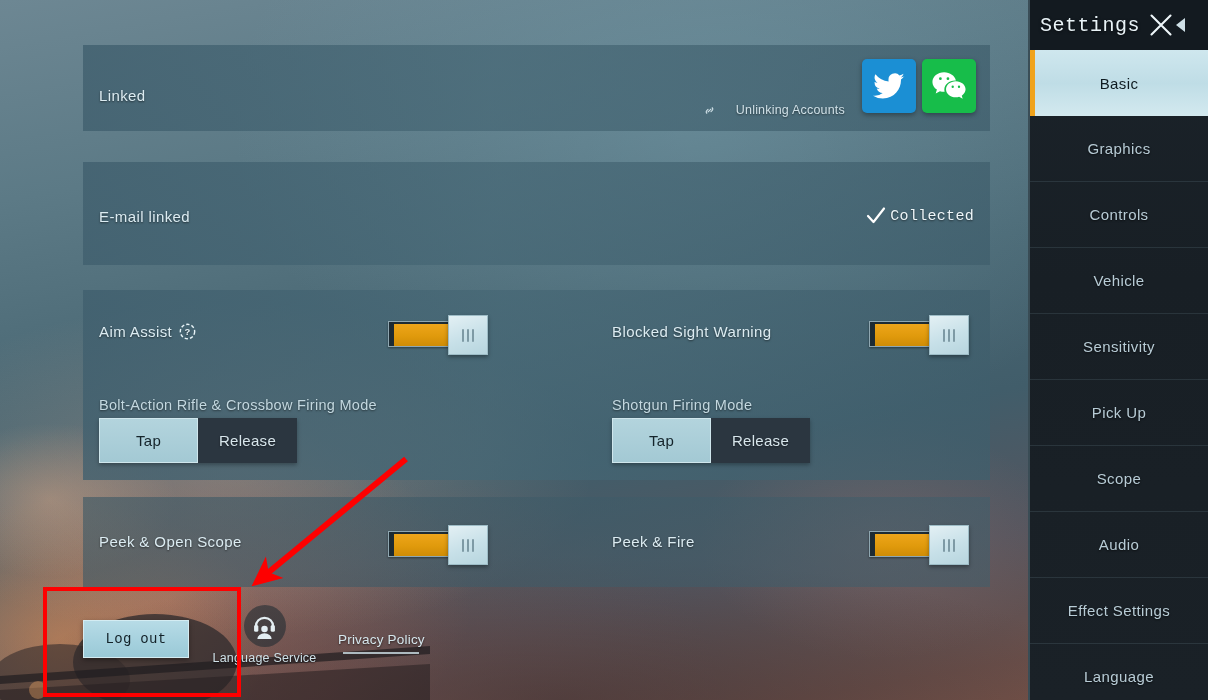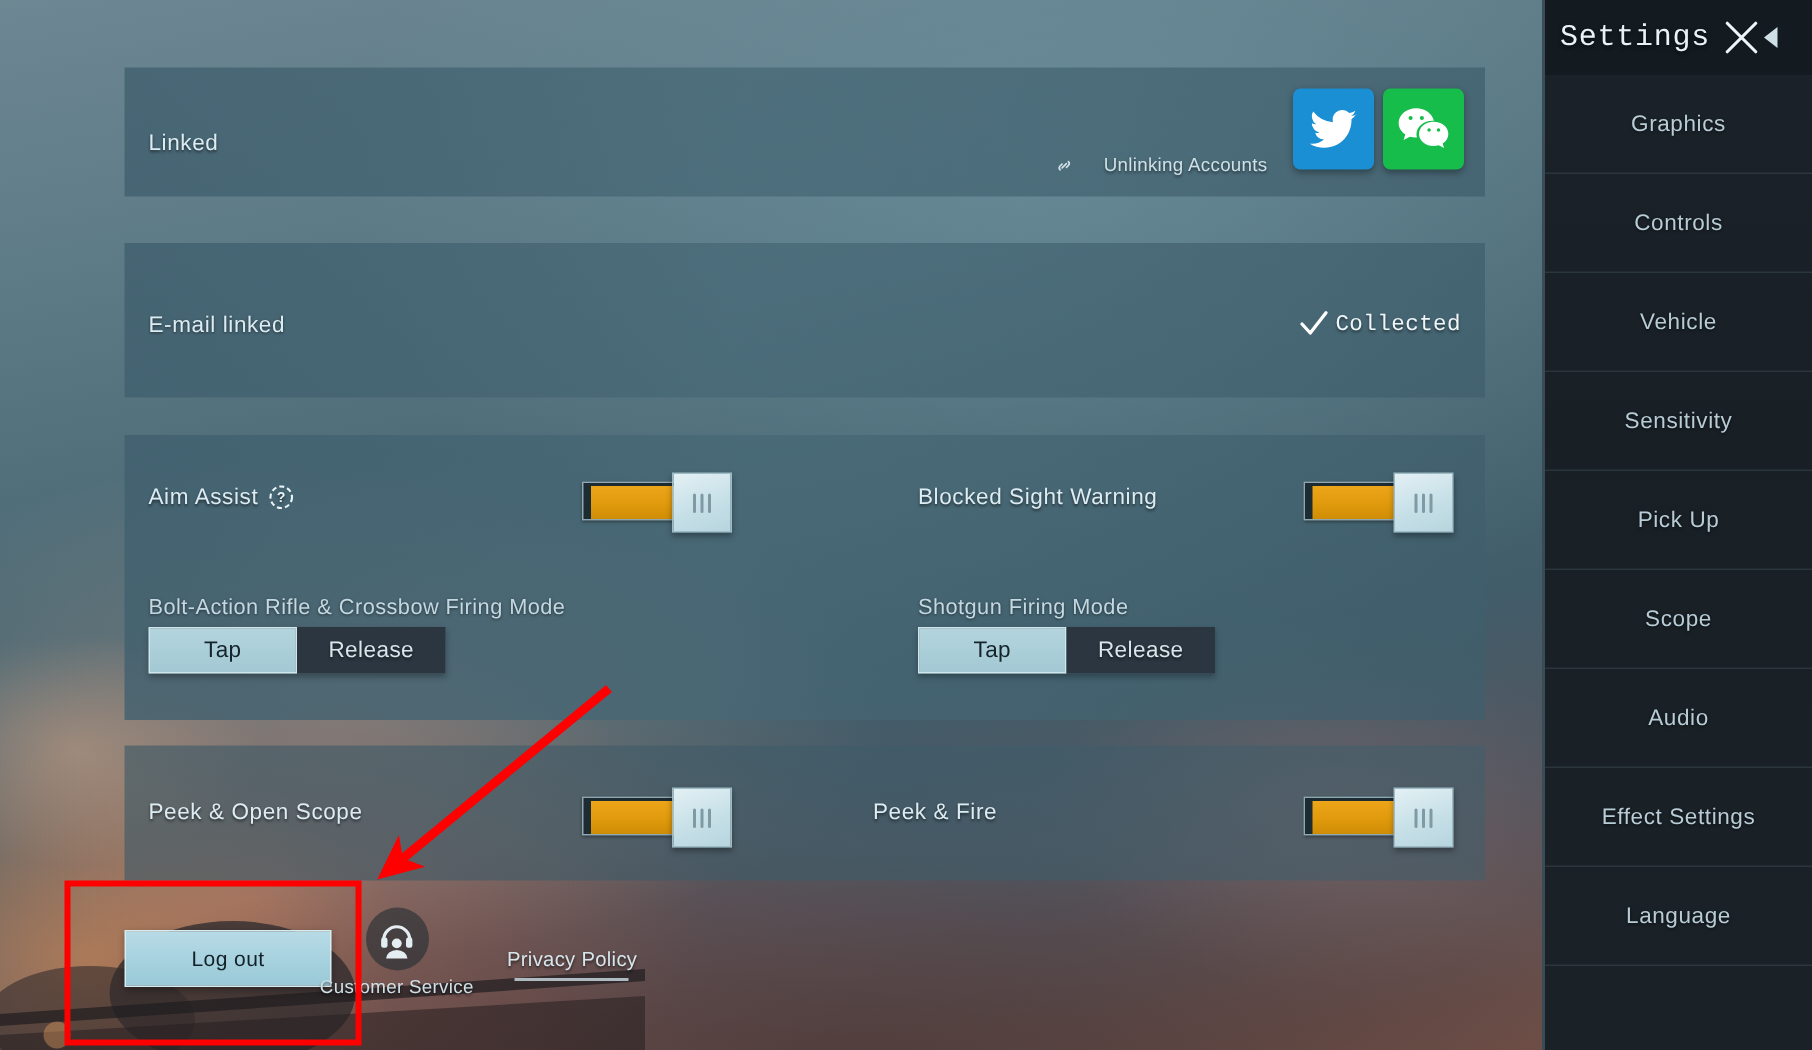--- a/index.html
+++ b/index.html
@@ -122,45 +122,46 @@
     display: block; width: 2px; height: 13px;
     background: #7e9aa5; border-radius: 1px;
   }
 
   
   .seg {
     position: absolute; display: flex;
     box-shadow: 0 2px 4px rgba(0,0,0,.3);
   }
   .seg .opt {
-    width: 99px; height: 31px;
+    width: 99px; height: 45px;
     display: flex; align-items: center; justify-content: center;
     font-size: 15px; letter-spacing: .3px;
   }
   .seg .opt.on {
     background: linear-gradient(180deg, #b3d4dd 0%, #a3c9d4 100%);
     color: #15242b;
     text-shadow: none;
     border: 1px solid #cfe6ec;
   }
   .seg .opt.off {
     background: #2b3640;
     color: #d8e6ec;
     text-shadow: 0 1px 2px rgba(0,0,0,.5);
   }
 
   
   #logout-btn {
     position: absolute; left: 83px; top: 620px;
-    width: 138px; height: 38px;
+    width: 106px; height: 38px;
     background: linear-gradient(180deg, #b7dbe6 0%, #a6d1de 55%, #9ac9d7 100%);
     border: 1px solid #d4ecf2;
     display: flex; align-items: center; justify-content: center;
     font-size: 14px; color: #132229; letter-spacing: .3px;
     box-shadow: 0 2px 5px rgba(0,0,0,.35);
+    font-family: Liberation Mono, monospace;
   }
   #cs-wrap {
     position: absolute; left: 212px; top: 605px;
     width: 105px; display: flex; flex-direction: column; align-items: center;
   }
   #cs-icon {
     width: 42px; height: 42px; border-radius: 50%;
     background: rgba(25,40,48,.55);
     display: flex; align-items: center; justify-content: center;
   }
@@ -338,21 +339,21 @@
       <div class="track">
           <div class="fill"></div>
         </div>
       <div class="knob">
           <i></i>
           <i></i>
           <i></i>
         </div>
     </div>
 
-    <div class="row-label" style="left:499px; top:36px;">Peek &amp; Fire</div>
+    <div class="row-label" style="left:529px; top:36px;">Peek &amp; Fire</div>
     <div class="toggle" style="left:786px; top:28px;">
       <div class="track">
           <div class="fill"></div>
         </div>
       <div class="knob">
           <i></i>
           <i></i>
           <i></i>
         </div>
     </div>
@@ -364,41 +365,44 @@
 <div id="cs-wrap">
   <div id="cs-icon">
     <svg width="27" height="27" viewBox="0 0 28 28">
       <path d="M5 14 a9 9 0 0 1 18 0" fill="none" stroke="#e4eef2" stroke-width="2.2" stroke-linecap="round"></path>
       <rect x="3.2" y="12.5" width="4.4" height="7" rx="1.6" fill="#e4eef2"></rect>
       <rect x="20.4" y="12.5" width="4.4" height="7" rx="1.6" fill="#e4eef2"></rect>
       <circle cx="14" cy="16.5" r="3.4" fill="#e4eef2"></circle>
       <path d="M6.6 27 a7.4 6 0 0 1 14.8 0 Z" fill="#e4eef2"></path>
     </svg>
   </div>
-  <div id="cs-label">Customer Service</div>
+  <div id="cs-label">Language Service</div>
 </div>
 
 <div id="privacy-wrap">
   <div id="privacy-label">Privacy Policy</div>
   <div id="privacy-underline"></div>
 </div>
 
 <div id="sidebar">
   <div id="sidebar-header">
     <span id="sidebar-title">Settings</span>
     <div id="close-wrap">
       <svg width="26" height="26" viewBox="0 0 26 26">
         <path d="M3.5 3.5 L22.5 22.5 M22.5 3.5 L3.5 22.5" stroke="#eef6f9" stroke-width="2.1" stroke-linecap="round"></path>
       </svg>
       <svg width="11" height="16" viewBox="0 0 11 16">
         <path d="M10 1 L10 15 L1 8 Z" fill="#cfe0e7"></path>
       </svg>
     </div>
   </div>
   <div id="nav-list">
+      <div class="nav-item active">
+        <span>Basic</span>
+      </div>
       <div class="nav-item">
         <span>Graphics</span>
       </div>
       <div class="nav-item">
         <span>Controls</span>
       </div>
       <div class="nav-item">
         <span>Vehicle</span>
       </div>
       <div class="nav-item">

